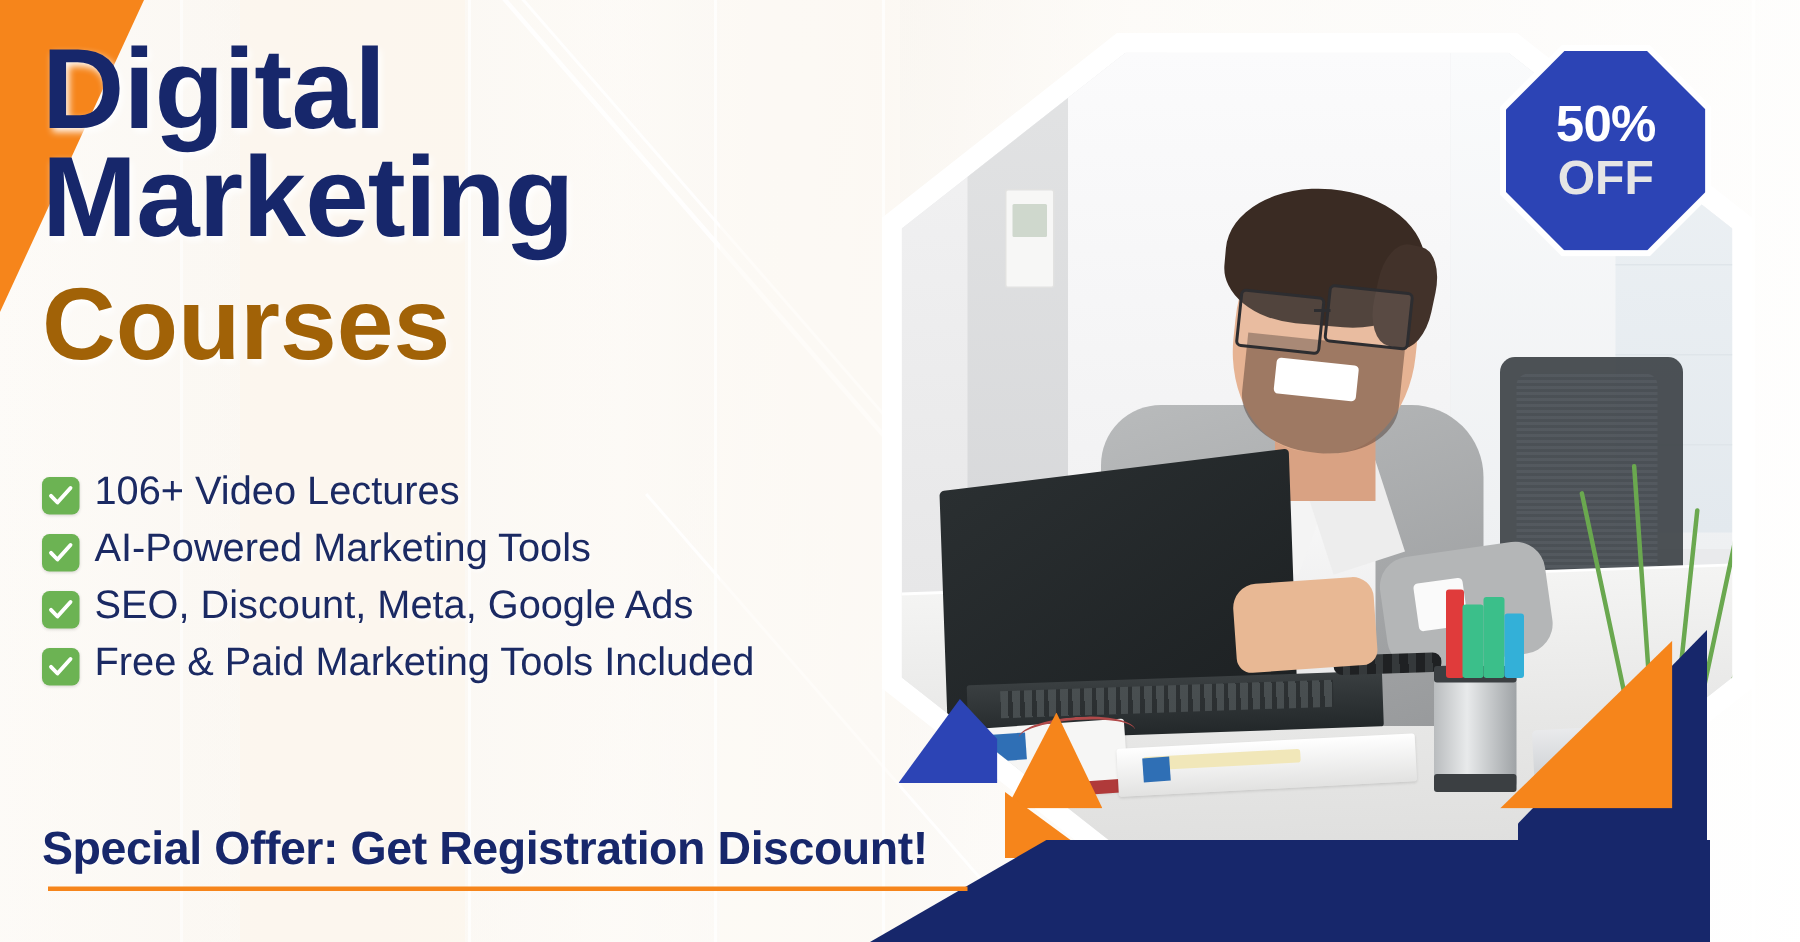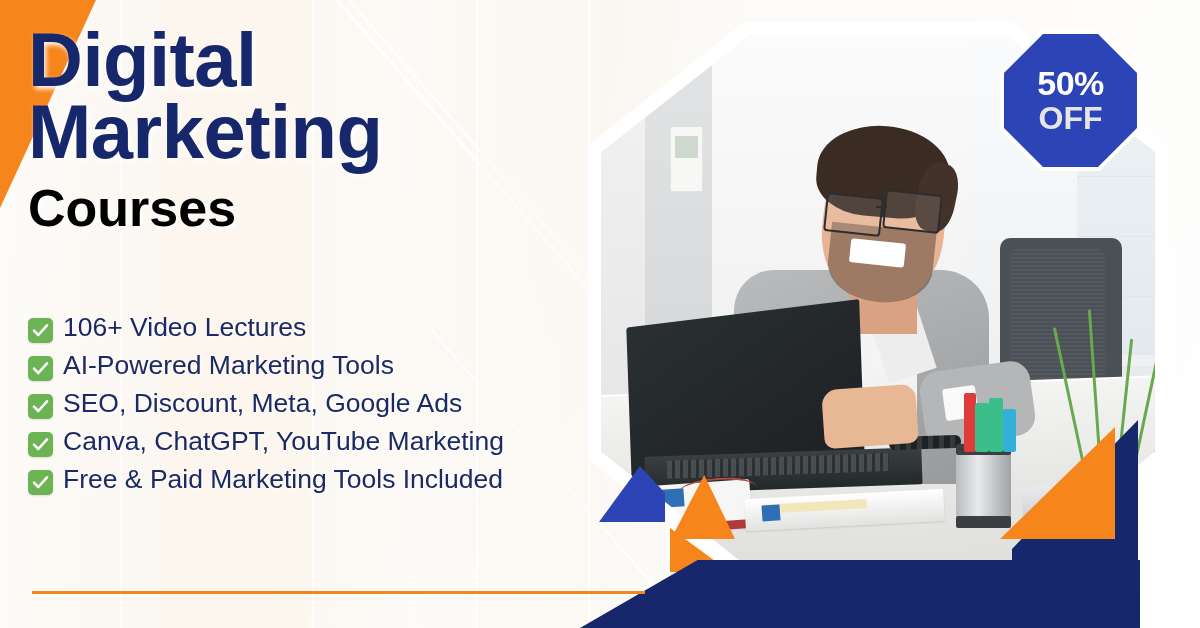--- a/index.html
+++ b/index.html
@@ -68,22 +68,22 @@
     letter-spacing: -0.5px;
     line-height: 0.95;
     text-shadow: 2px 3px 5px rgba(255,255,255,0.95);
   }
   .h-one, .h-two {
     font-size: 76px;
     color: #17276B;
   }
   .h-two { margin-top: 0; }
   .h-three {
-    font-size: 52px;
-    color: #000000;
+    font-size: 68px;
+    color: #a16207;
     margin-top: 16px;
     letter-spacing: 0px;
   }
 
   
   .features {
     position: absolute;
     left: 28px;
     top: 305px;
     width: 600px;
@@ -431,40 +431,33 @@
 
     <div class="feature-row">
       <span class="check-box">
         <svg width="19" height="19" viewBox="0 0 19 19">
             <path d="M3 9.6 L7.3 14 L16 4.3" stroke="#ffffff" stroke-width="2.6" fill="none" stroke-linecap="round" stroke-linejoin="round"></path>
           </svg>
       </span>
       <span class="feature-text">SEO, Discount, Meta, Google Ads</span>
     </div>
 
-    <div class="feature-row">
-      <span class="check-box">
-        <svg width="19" height="19" viewBox="0 0 19 19">
-            <path d="M3 9.6 L7.3 14 L16 4.3" stroke="#ffffff" stroke-width="2.6" fill="none" stroke-linecap="round" stroke-linejoin="round"></path>
-          </svg>
-      </span>
-      <span class="feature-text">Canva, ChatGPT, YouTube Marketing</span>
-    </div>
 
     <div class="feature-row">
       <span class="check-box">
         <svg width="19" height="19" viewBox="0 0 19 19">
             <path d="M3 9.6 L7.3 14 L16 4.3" stroke="#ffffff" stroke-width="2.6" fill="none" stroke-linecap="round" stroke-linejoin="round"></path>
           </svg>
       </span>
       <span class="feature-text">Free &amp; Paid Marketing Tools Included</span>
     </div>
 
   </div>
 
+  <div class="offer">Special Offer: Get Registration Discount!</div>
   <div class="offer-rule"></div>
 
   <div class="badge">
     <div class="badge-ring"></div>
     <div class="badge-fill">
       <div class="badge-pct">50%</div>
       <div class="badge-off">OFF</div>
     </div>
   </div>
 

